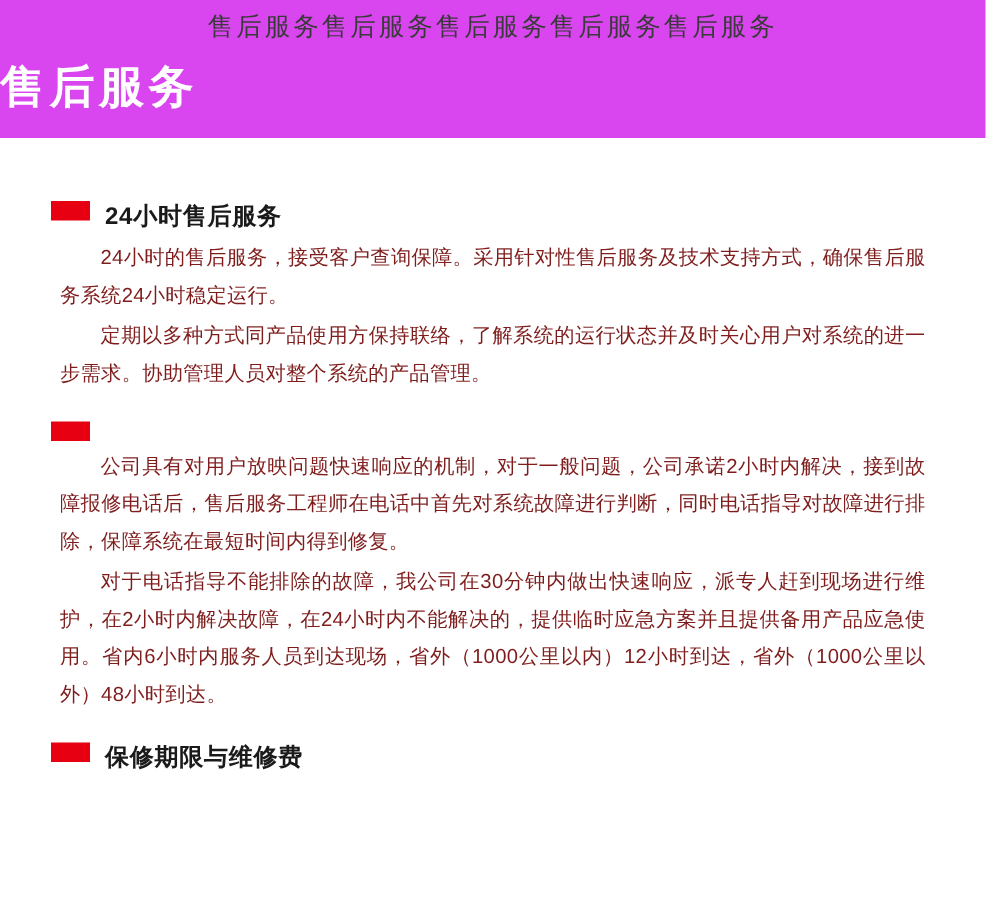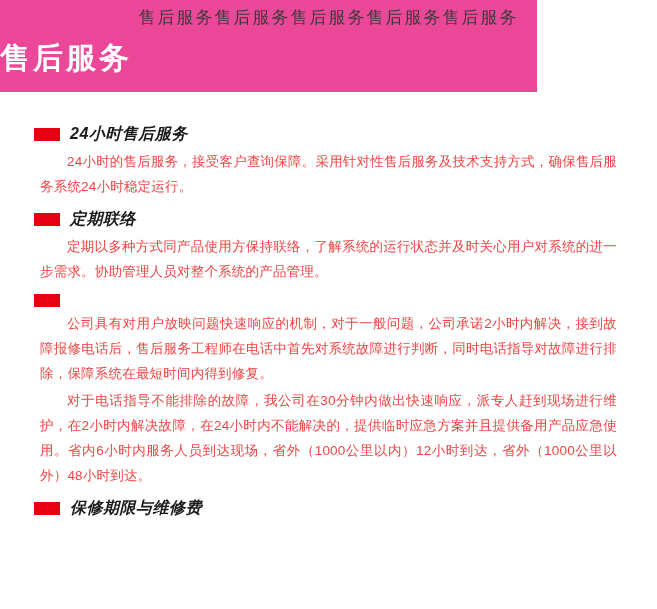--- a/index.html
+++ b/index.html
@@ -16,23 +16,23 @@
   }
   .page {
     width: 657px;
     height: 609px;
     position: relative;
     background: #ffffff;
   }
   
   .banner {
     position: relative;
-    width: 537px;
+    width: 657px;
     height: 92px;
-    background: #ec4899;
+    background: #d946ef;
     overflow: hidden;
   }
   .banner-watermark {
     position: absolute;
     top: 6px;
     left: 0;
     width: 657px;
     text-align: center;
     font-size: 17px;
     letter-spacing: 2px;
@@ -53,42 +53,40 @@
   }
   
   .content {
     padding: 22px 40px 0 34px;
   }
   .section {
     margin-bottom: 2px;
   }
   .section-head {
     display: flex;
-    align-items: center;
     margin-bottom: 4px;
-    margin-top: 10px;
-    font-style: italic;
+    margin-top: 20px;
   }
   .bullet {
     width: 26px;
     height: 13px;
     background: #e60012;
     margin-right: 10px;
     flex: 0 0 auto;
   }
   .section-title {
     font-size: 16px;
     font-weight: bold;
     color: #1a1a1a;
     letter-spacing: 0.5px;
   }
   .para {
     font-size: 13.5px;
     line-height: 25px;
-    color: #ef4444;
+    color: #7f1d1d;
     text-indent: 2em;
     margin: 0 0 2px 6px;
     text-align: justify;
     letter-spacing: 0.2px;
   }
 </style>
 </head>
 <body>
 
 <div class="page">
@@ -102,24 +100,20 @@
 
     <div class="section">
       <div class="section-head">
         <span class="bullet"></span>
         <span class="section-title">24小时售后服务</span>
       </div>
       <p class="para">24小时的售后服务，接受客户查询保障。采用针对性售后服务及技术支持方式，确保售后服务系统24小时稳定运行。</p>
     </div>
 
     <div class="section">
-      <div class="section-head">
-        <span class="bullet"></span>
-        <span class="section-title">定期联络</span>
-      </div>
       <p class="para">定期以多种方式同产品使用方保持联络，了解系统的运行状态并及时关心用户对系统的进一步需求。协助管理人员对整个系统的产品管理。</p>
     </div>
 
     <div class="section">
       <div class="section-head">
         <span class="bullet"></span>
       </div>
       <p class="para">公司具有对用户放映问题快速响应的机制，对于一般问题，公司承诺2小时内解决，接到故障报修电话后，售后服务工程师在电话中首先对系统故障进行判断，同时电话指导对故障进行排除，保障系统在最短时间内得到修复。</p>
       <p class="para">对于电话指导不能排除的故障，我公司在30分钟内做出快速响应，派专人赶到现场进行维护，在2小时内解决故障，在24小时内不能解决的，提供临时应急方案并且提供备用产品应急使用。省内6小时内服务人员到达现场，省外（1000公里以内）12小时到达，省外（1000公里以外）48小时到达。</p>
     </div>

